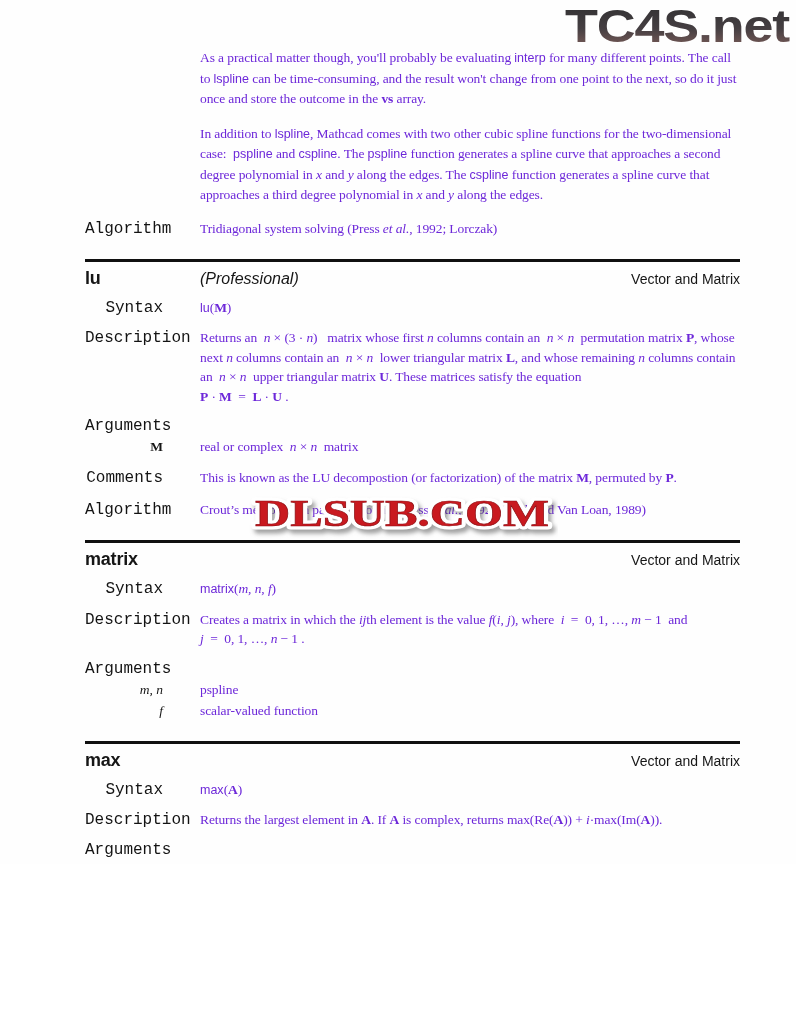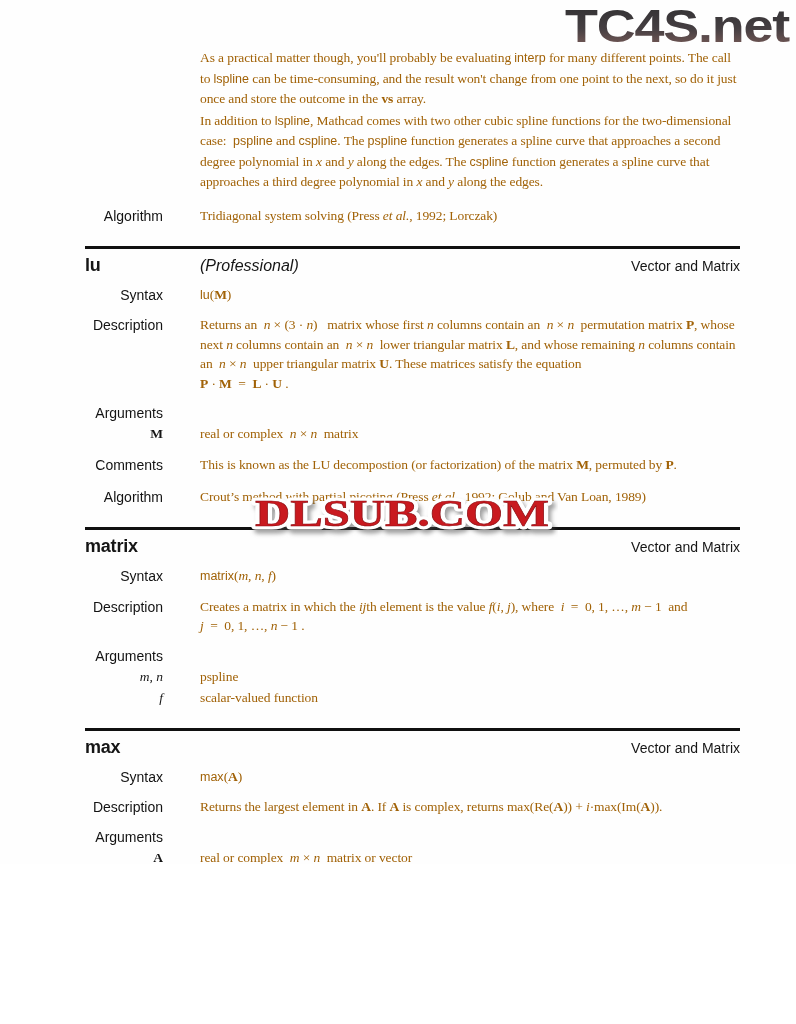--- a/index.html
+++ b/index.html
@@ -4,35 +4,35 @@
 <style>
   html,body{margin:0;padding:0;background:#ffffff;}
   .page{
     position:relative;width:796px;height:864px;background:#fefefe;overflow:hidden;
     font-family:"Liberation Serif",serif;color:#161616;
   }
   .content{position:absolute;left:85px;top:0;width:655px;}
   
   .row{display:grid;grid-template-columns:78px 540px;column-gap:37px;}
   .cell-label{
-    font-family:Liberation Sans, sans-serif;font-size:14px;line-height:20px;
+    font-family:Liberation Mono, monospace;font-size:16px;line-height:20px;
     text-align:right;color:#131313;
   }
   .cell-sub{font-family:"Liberation Serif",serif;font-size:13.5px;line-height:20px;text-align:right;}
   .cell-content{
     font-family:"Liberation Serif",serif;font-size:13.5px;line-height:19.5px;
-    letter-spacing:-0.1px;color:#a16207;
+    letter-spacing:-0.1px;color:#6d28d9;
   }
   .seg-rm{font-family:"Liberation Serif",serif;}
   .seg-it{font-family:"Liberation Serif",serif;font-style:italic;}
   .seg-bf{font-family:"Liberation Serif",serif;font-weight:bold;}
   .seg-fn{font-family:"Liberation Sans",sans-serif;font-size:12.5px;letter-spacing:0;}
   
   .intro-p1{margin-top:48px;}
-  .intro-p2{margin-top:2px;}
+  .intro-p2{margin-top:15px;}
   .row-algo-intro{margin-top:14px;}
   
   .rule{border-top:3px solid #101010;margin-top:20px;}
   .sec-header{display:grid;grid-template-columns:78px 540px;column-gap:37px;margin-top:6px;align-items:baseline;}
   .sec-name{
     font-family:"Liberation Sans",sans-serif;font-weight:bold;font-size:18px;
     letter-spacing:-0.2px;white-space:nowrap;text-align:left;
   }
   .sec-right{display:flex;justify-content:space-between;align-items:baseline;}
   .professional{font-family:"Liberation Sans",sans-serif;font-style:italic;font-size:16px;}

